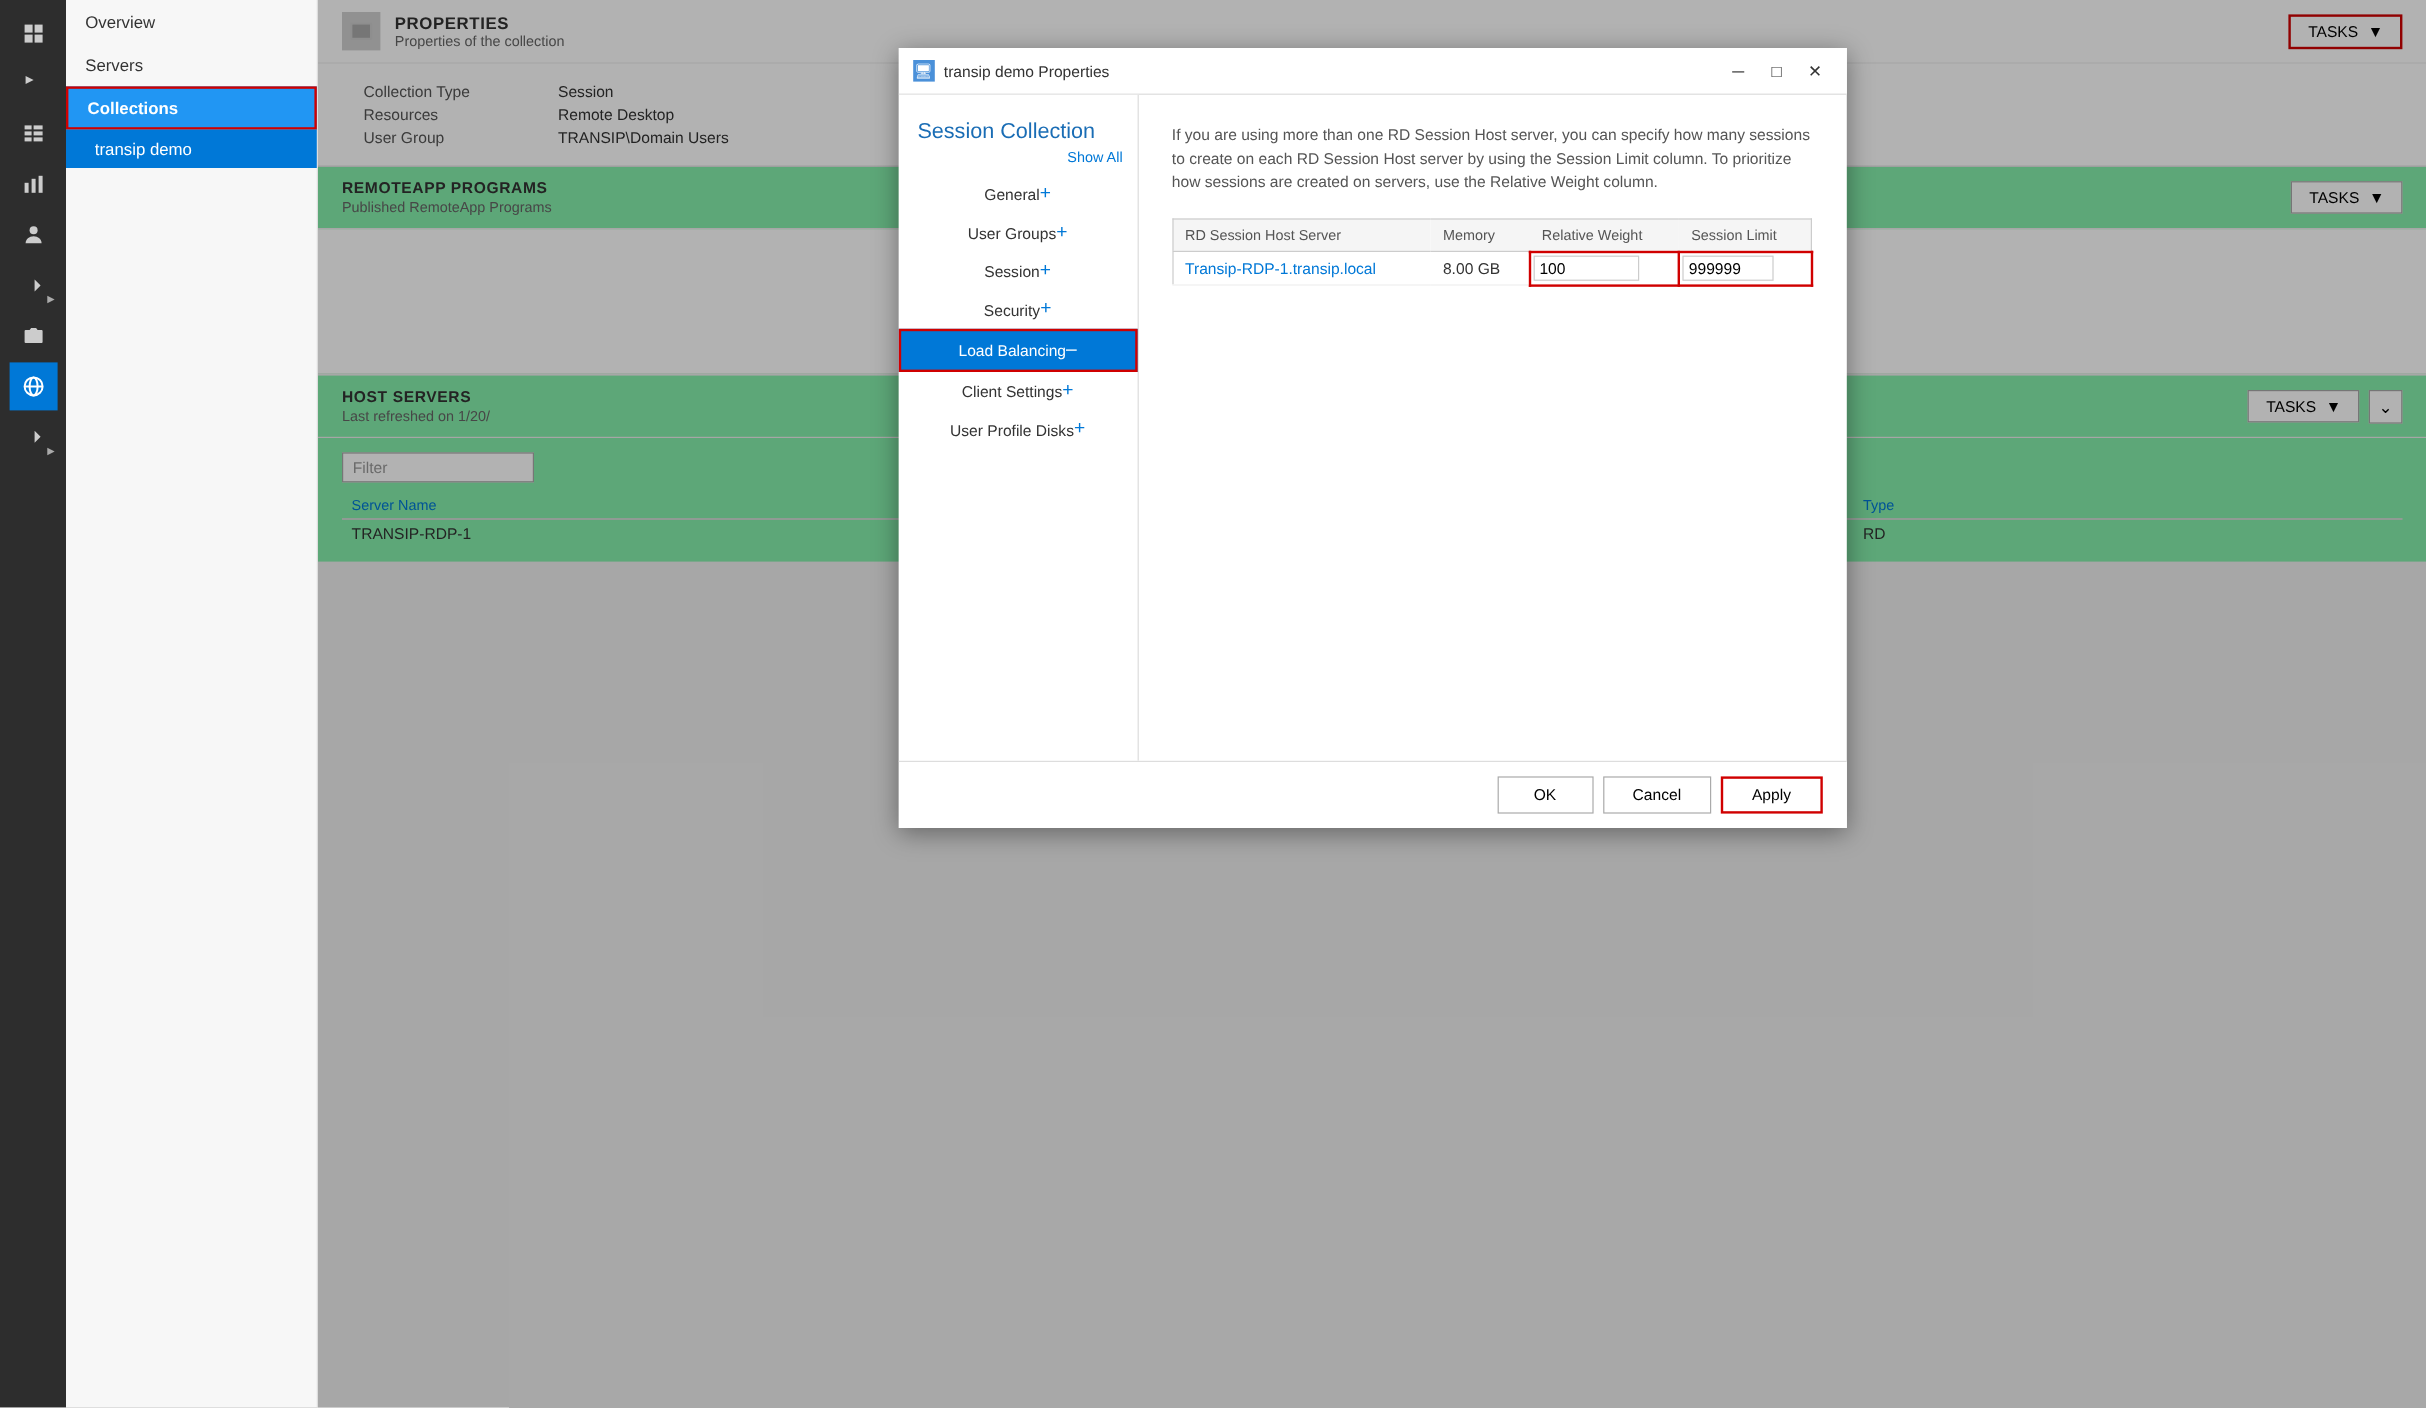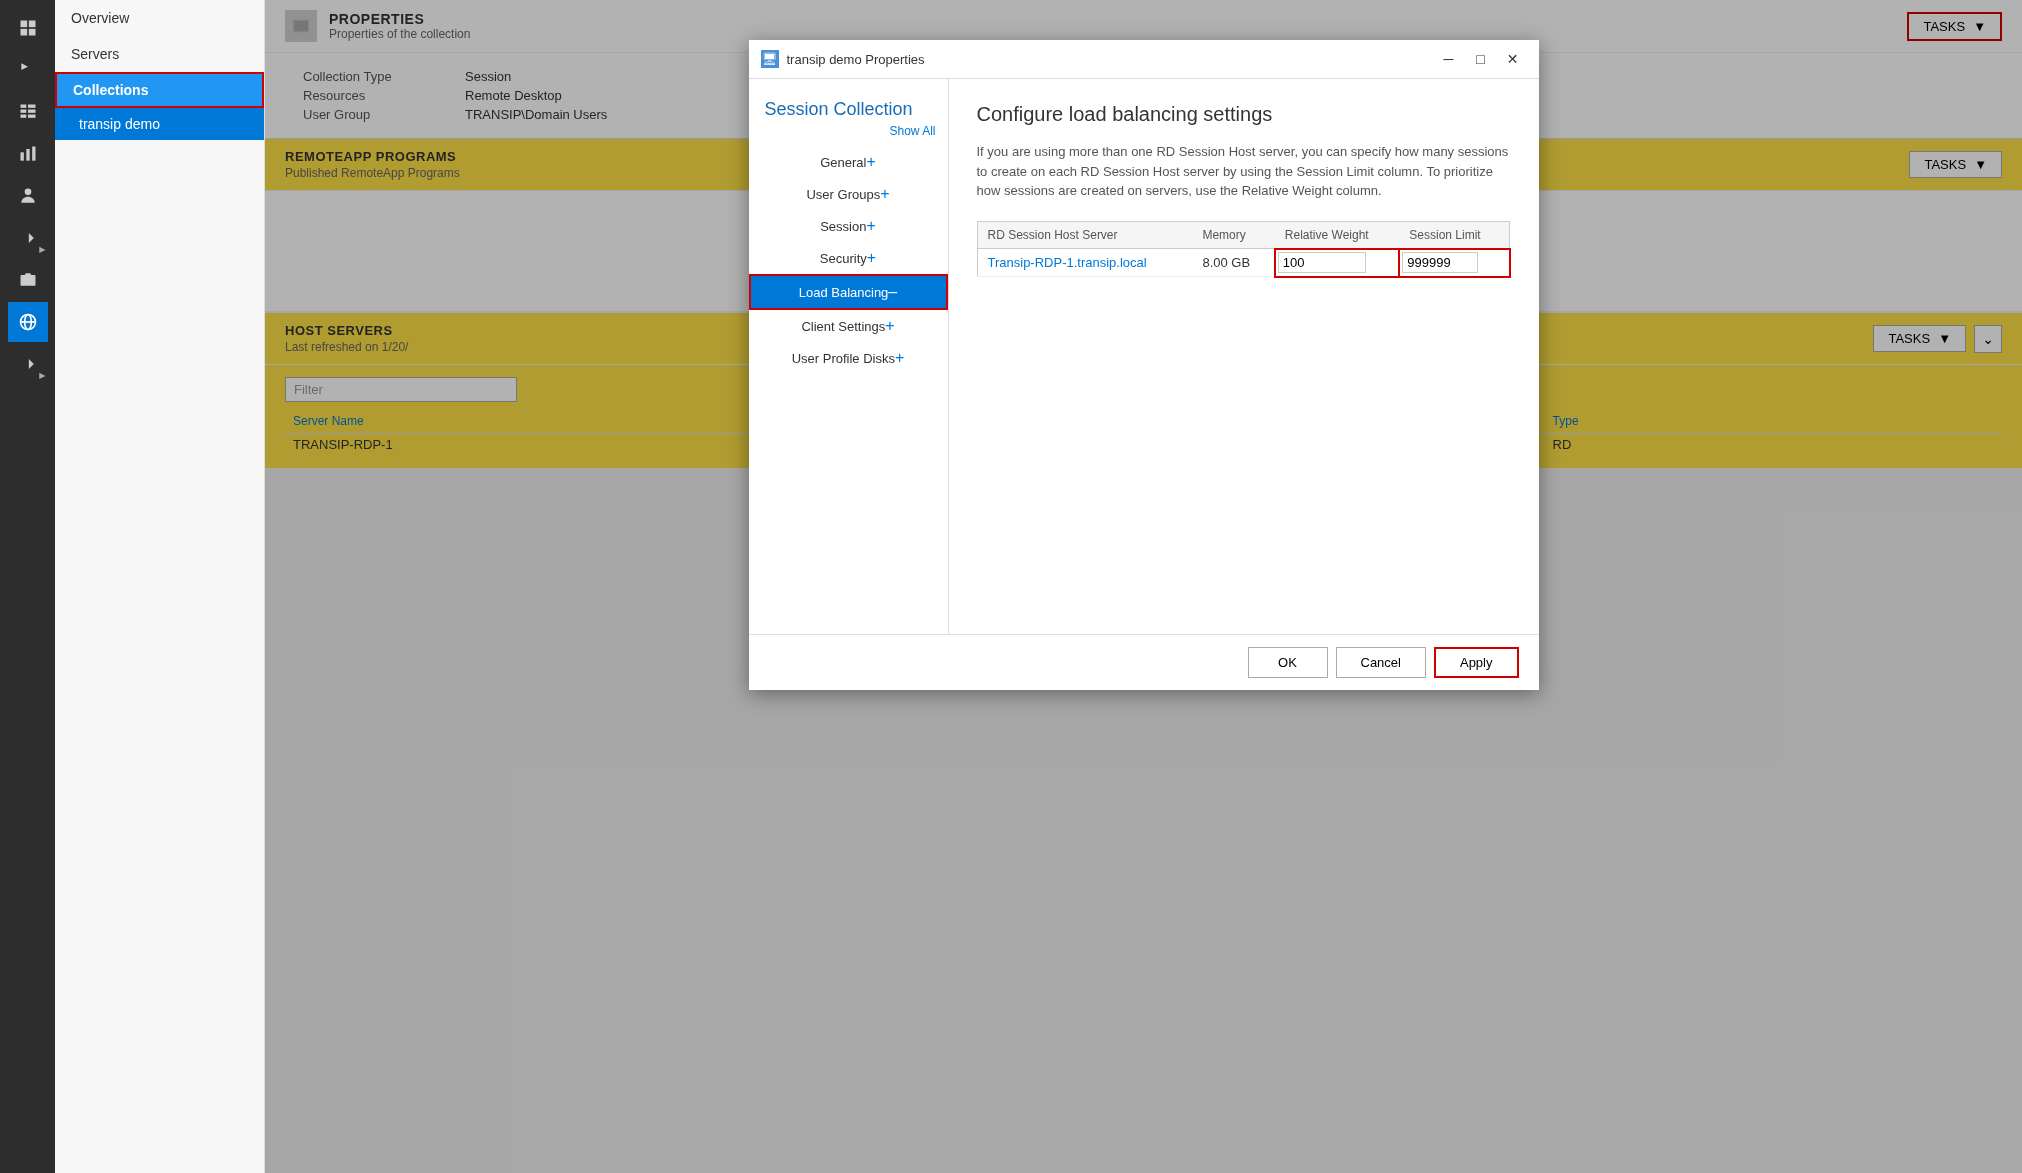--- a/index.html
+++ b/index.html
@@ -142,21 +142,21 @@
     .content-area {
       flex: 1;
       display: flex;
       flex-direction: column;
       overflow: hidden;
       background: #f0f0f0;
     }
 
     
     .remoteapp-section, .hostservers-section {
-      background: #fde047;
+      background: #86efac;
       margin-bottom: 2px;
       position: relative;
     }
     .sub-section-header {
       display: flex;
       align-items: center;
       padding: 10px 20px;
       border-bottom: 1px solid #eee;
     }
     .sub-section-header h3 {
@@ -177,21 +177,21 @@
       background: white;
     }
 
     
     .hostservers-body {
       padding: 12px 20px;
     }
     .filter-input {
       border: 1px solid #aaa;
       padding: 4px 8px;
-      width: 232px;
+      width: 160px;
       font-size: 13px;
       color: #999;
       margin-bottom: 8px;
     }
     .server-table {
       width: 100%;
       border-collapse: collapse;
     }
     .server-table th {
       text-align: left;
@@ -589,21 +589,20 @@
             <span>Client Settings</span>
             <span class="plus-icon">+</span>
           </div>
           <div class="dialog-menu-item">
             <span>User Profile Disks</span>
             <span class="plus-icon">+</span>
           </div>
         </div>
 
         <div class="dialog-main">
-          <h2>Configure load balancing settings</h2>
           <p>If you are using more than one RD Session Host server, you can specify how many sessions to create on each RD Session Host server by using the Session Limit column. To prioritize how sessions are created on servers, use the Relative Weight column.</p>
 
           <table class="lb-table">
             <thead>
               <tr>
                 <th>RD Session Host Server</th>
                 <th>Memory</th>
                 <th>Relative Weight</th>
                 <th>Session Limit</th>
               </tr>

